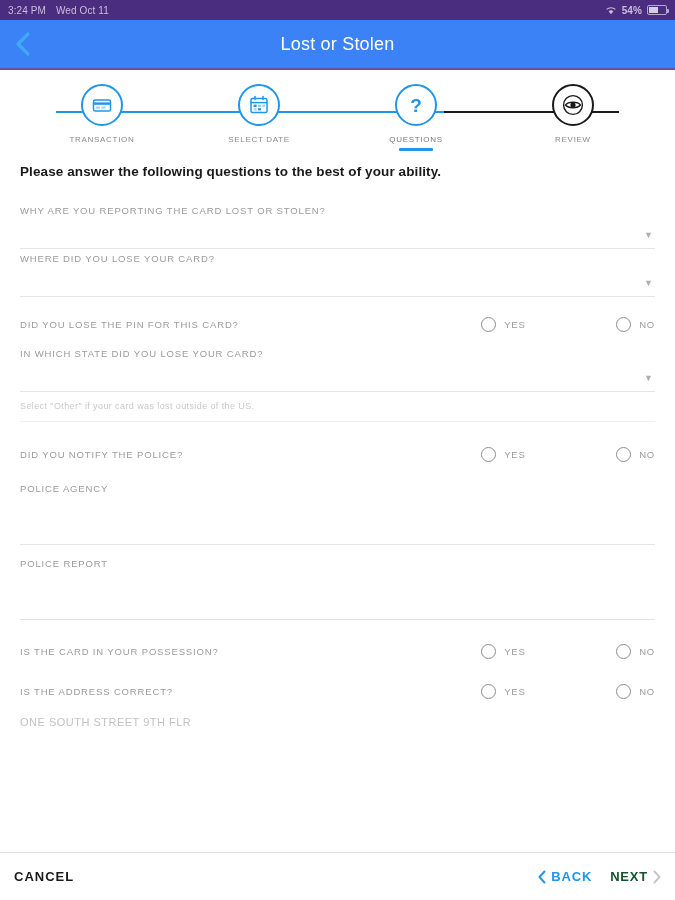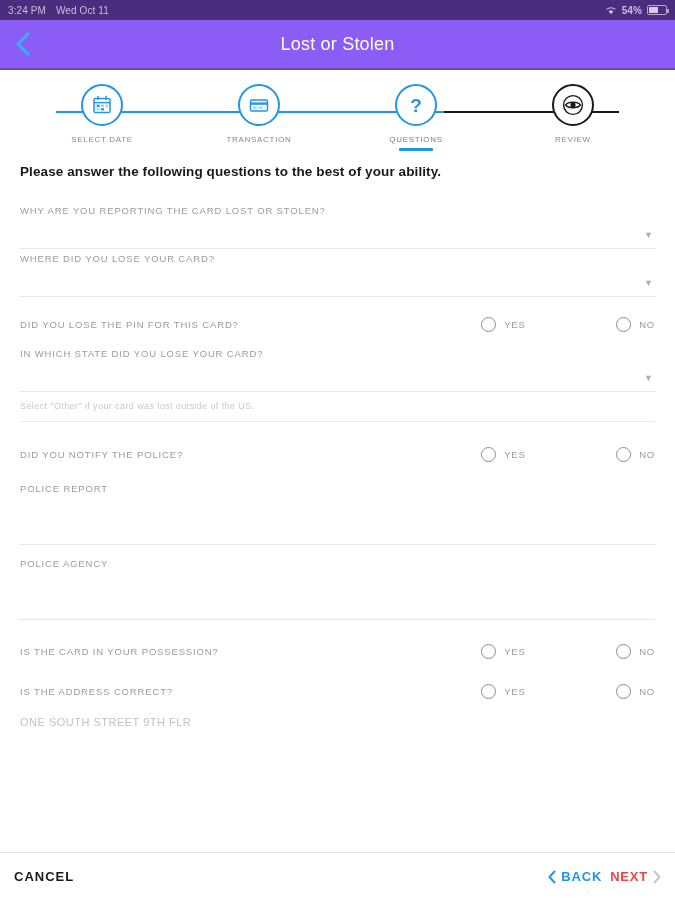--- a/index.html
+++ b/index.html
@@ -54,21 +54,21 @@
   .battery-fill {
     position: absolute;
     left: 1px; top: 1px; bottom: 1px;
     width: 52%;
     background: #d6ccE6;
   }
 
   
   .app-header {
     height: 50px;
-    background: #8b5cf6;
+    background: #3b82f6;
     position: relative;
     display: flex;
     align-items: center;
     border-bottom: 2px solid #6a4fa0;
   }
   .back-chevron {
     position: absolute;
     left: 8px;
     width: 30px; height: 30px;
     display: flex; align-items: center; justify-content: center;
@@ -237,33 +237,33 @@
     justify-content: space-between;
     padding: 0 14px;
   }
   .btn-cancel {
     font-size: 13px;
     font-weight: bold;
     color: #1a1a1a;
     letter-spacing: 1px;
     cursor: pointer;
   }
-  .footer-right { display: flex; align-items: center; gap: 8px; }
+  .footer-right { display: flex; align-items: center; gap: 18px; }
   .btn-back {
     font-size: 13px;
     font-weight: bold;
     color: #2196e8;
     letter-spacing: 0.8px;
     display: flex; align-items: center; gap: 5px;
     cursor: pointer;
   }
   .btn-next {
     font-size: 13px;
     font-weight: bold;
-    color: #ef4444;
+    color: #14532d;
     letter-spacing: 0.8px;
     display: flex; align-items: center; gap: 5px;
     cursor: default;
   }
 </style>
 </head>
 <body>
 
 <div class="status-bar">
   <div class="status-left">
@@ -293,50 +293,50 @@
   <div class="header-title">Lost or Stolen</div>
 </div>
 
 <div class="stepper">
   <div class="stepper-track">
     <div class="track-seg blue" style="left:0; right:31%;"></div>
     <div class="track-seg dark" style="left:69%; right:0;"></div>
   </div>
 
   <div class="steps">
+
+    <div class="step complete">
+      <div class="step-circle">
+        <svg width="22" height="22" viewBox="0 0 22 22">
+          <rect x="2.5" y="6" width="17" height="11" rx="1.6" fill="none" stroke="#2196e8" stroke-width="1.5"></rect>
+          <rect x="2.5" y="8.4" width="17" height="2.4" fill="#2196e8"></rect>
+          <rect x="5" y="12.6" width="4" height="2.1" fill="#9ed2f5"></rect>
+          <rect x="10.5" y="12.6" width="4" height="2.1" fill="#9ed2f5"></rect>
+        </svg>
+      </div>
+      <div class="step-label">TRANSACTION</div>
+    </div>
 
     <div class="step complete">
       <div class="step-circle">
         <svg width="22" height="22" viewBox="0 0 22 22">
           <rect x="3" y="4.5" width="16" height="14" rx="1.6" fill="none" stroke="#2196e8" stroke-width="1.5"></rect>
           <line x1="3" y1="8.6" x2="19" y2="8.6" stroke="#2196e8" stroke-width="1.5"></line>
           <line x1="7" y1="2.6" x2="7" y2="5.6" stroke="#2196e8" stroke-width="1.5" stroke-linecap="round"></line>
           <line x1="15" y1="2.6" x2="15" y2="5.6" stroke="#2196e8" stroke-width="1.5" stroke-linecap="round"></line>
           <rect x="5.6" y="10.6" width="3" height="2.4" fill="#2196e8"></rect>
           <rect x="10" y="10.6" width="3" height="2.4" fill="#9ed2f5"></rect>
           <rect x="14.4" y="10.6" width="2.6" height="2.4" fill="#9ed2f5"></rect>
           <rect x="5.6" y="14.2" width="3" height="2.2" fill="#9ed2f5"></rect>
           <rect x="10" y="14.2" width="3" height="2.2" fill="#2196e8"></rect>
         </svg>
       </div>
       <div class="step-label">SELECT DATE</div>
     </div>
 
-    <div class="step complete">
-      <div class="step-circle">
-        <svg width="22" height="22" viewBox="0 0 22 22">
-          <rect x="2.5" y="6" width="17" height="11" rx="1.6" fill="none" stroke="#2196e8" stroke-width="1.5"></rect>
-          <rect x="2.5" y="8.4" width="17" height="2.4" fill="#2196e8"></rect>
-          <rect x="5" y="12.6" width="4" height="2.1" fill="#9ed2f5"></rect>
-          <rect x="10.5" y="12.6" width="4" height="2.1" fill="#9ed2f5"></rect>
-        </svg>
-      </div>
-      <div class="step-label">TRANSACTION</div>
-    </div>
-
     <div class="step current">
       <div class="step-circle">
         <svg width="22" height="22" viewBox="0 0 22 22">
           <text x="11" y="17.5" text-anchor="middle" font-family="Liberation Sans, sans-serif" font-size="19" font-weight="bold" fill="#2196e8">?</text>
         </svg>
       </div>
       <div class="step-label">QUESTIONS</div>
       <div class="step-underline"></div>
     </div>
 
@@ -397,25 +397,25 @@
         <span class="radio-text">YES</span>
       </div>
       <div class="radio-opt">
         <span class="radio-circle"></span>
         <span class="radio-text">NO</span>
       </div>
     </div>
   </div>
 
   <div class="field field-text" style="margin-top:9px;">
+    <div class="field-label">POLICE AGENCY</div>
+  </div>
+
+  <div class="field field-text" style="margin-top:9px;">
     <div class="field-label">POLICE REPORT</div>
-  </div>
-
-  <div class="field field-text" style="margin-top:9px;">
-    <div class="field-label">POLICE AGENCY</div>
   </div>
 
   <div class="radio-row" style="margin-top:16px;">
     <div class="field-label">IS THE CARD IN YOUR POSSESSION?</div>
     <div class="radio-group">
       <div class="radio-opt first">
         <span class="radio-circle"></span>
         <span class="radio-text">YES</span>
       </div>
       <div class="radio-opt">

